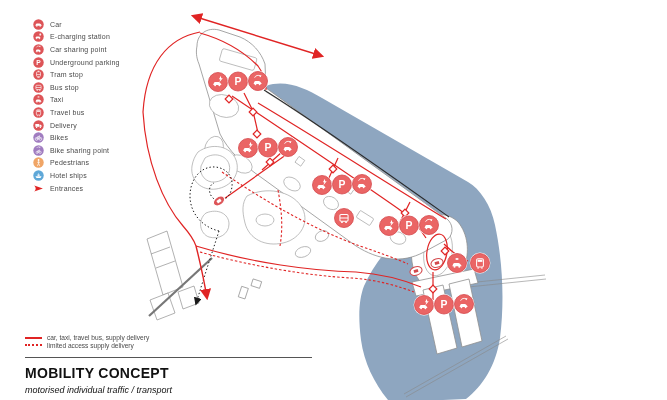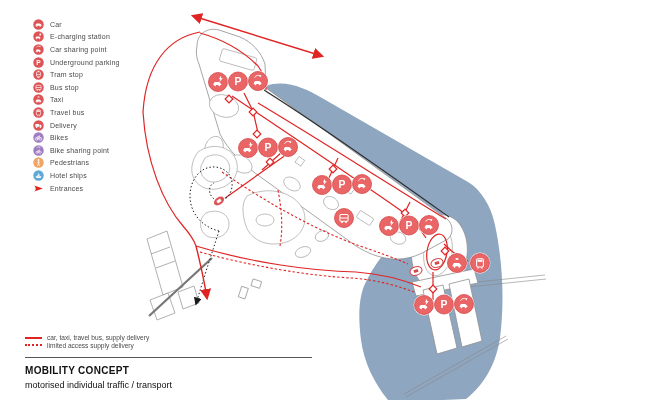--- a/index.html
+++ b/index.html
@@ -10,22 +10,22 @@
   .lrow{display:flex;align-items:center;height:12.6px;}
   .lrow svg{flex:0 0 auto;margin-right:6px;}
   .llabel{font-size:7px;color:#4a4a4a;letter-spacing:.2px;white-space:nowrap;}
   #footer{position:absolute;left:25px;top:334px;width:300px;}
   .frow{display:flex;align-items:center;height:7.5px;}
   .sw{display:inline-block;width:17px;height:0;margin-right:5px;}
   .sw-solid{border-top:2px solid #e02424;}
   .sw-dotted{border-top:2px dotted #e02424;}
   .flabel{font-size:6.6px;color:#4a4a4a;white-space:nowrap;}
   .divider{border:none;border-top:1px solid #555;margin:8px 0 0 0;width:287px;}
-  .ftitle{font-size:10px;font-weight:bold;color:#111;letter-spacing:.3px;margin-top:7px;}
-  .fsub{font-size:9px;color:#111;margin-top:4px;}
+  .ftitle{font-size:14px;font-weight:bold;color:#111;letter-spacing:.3px;margin-top:7px;}
+  .fsub{font-size:9px;font-style:italic;color:#111;margin-top:4px;}
 </style>
 </head>
 <body>
 
 <div id="canvas">
 
   <svg id="map-svg" width="667" height="400" viewBox="0 0 667 400">
     <defs>
       <marker id="mr" viewBox="0 0 10 10" refX="8" refY="5" markerWidth="8" markerHeight="8" orient="auto-start-reverse">
         <path d="M0,0 L10,5 L0,10 z" fill="#e02424"></path>

